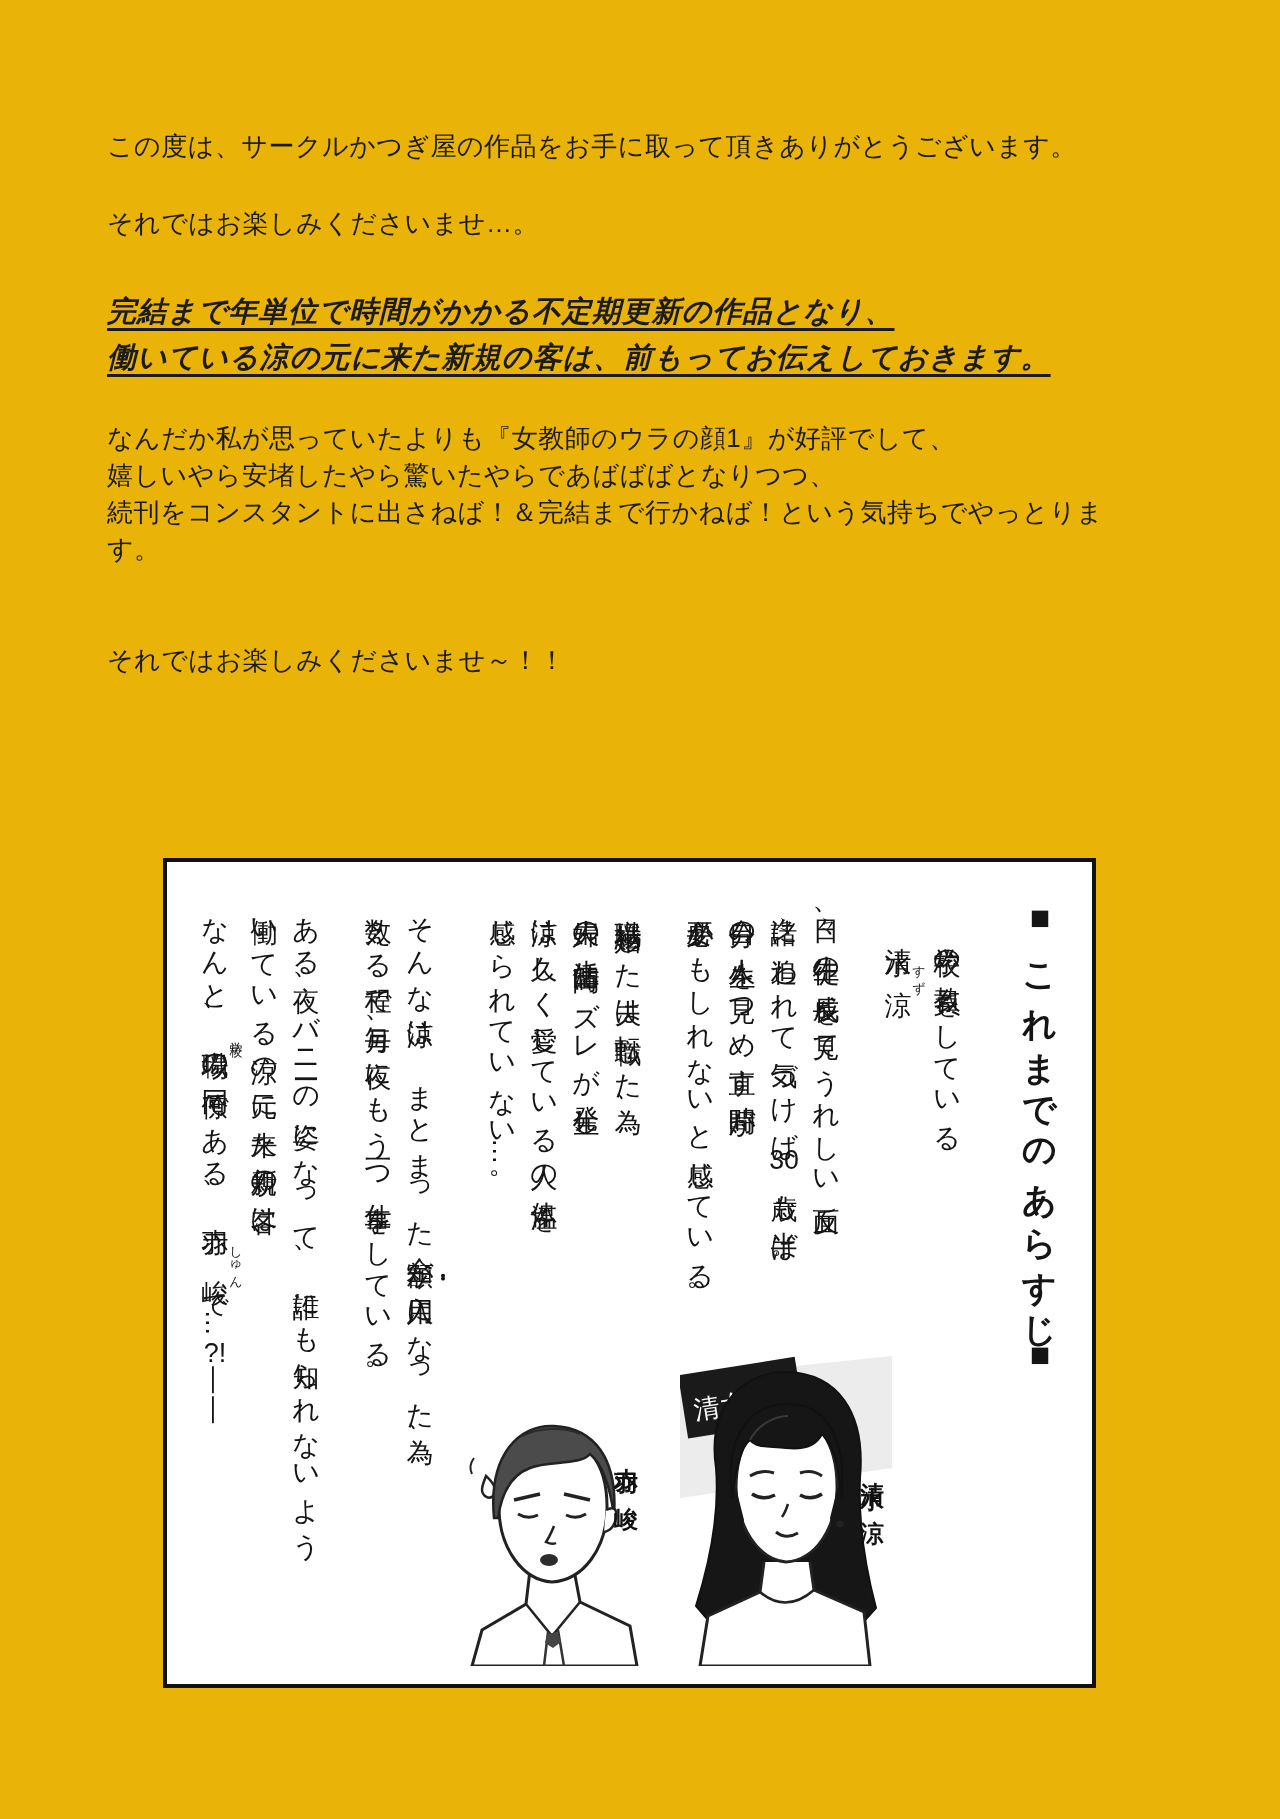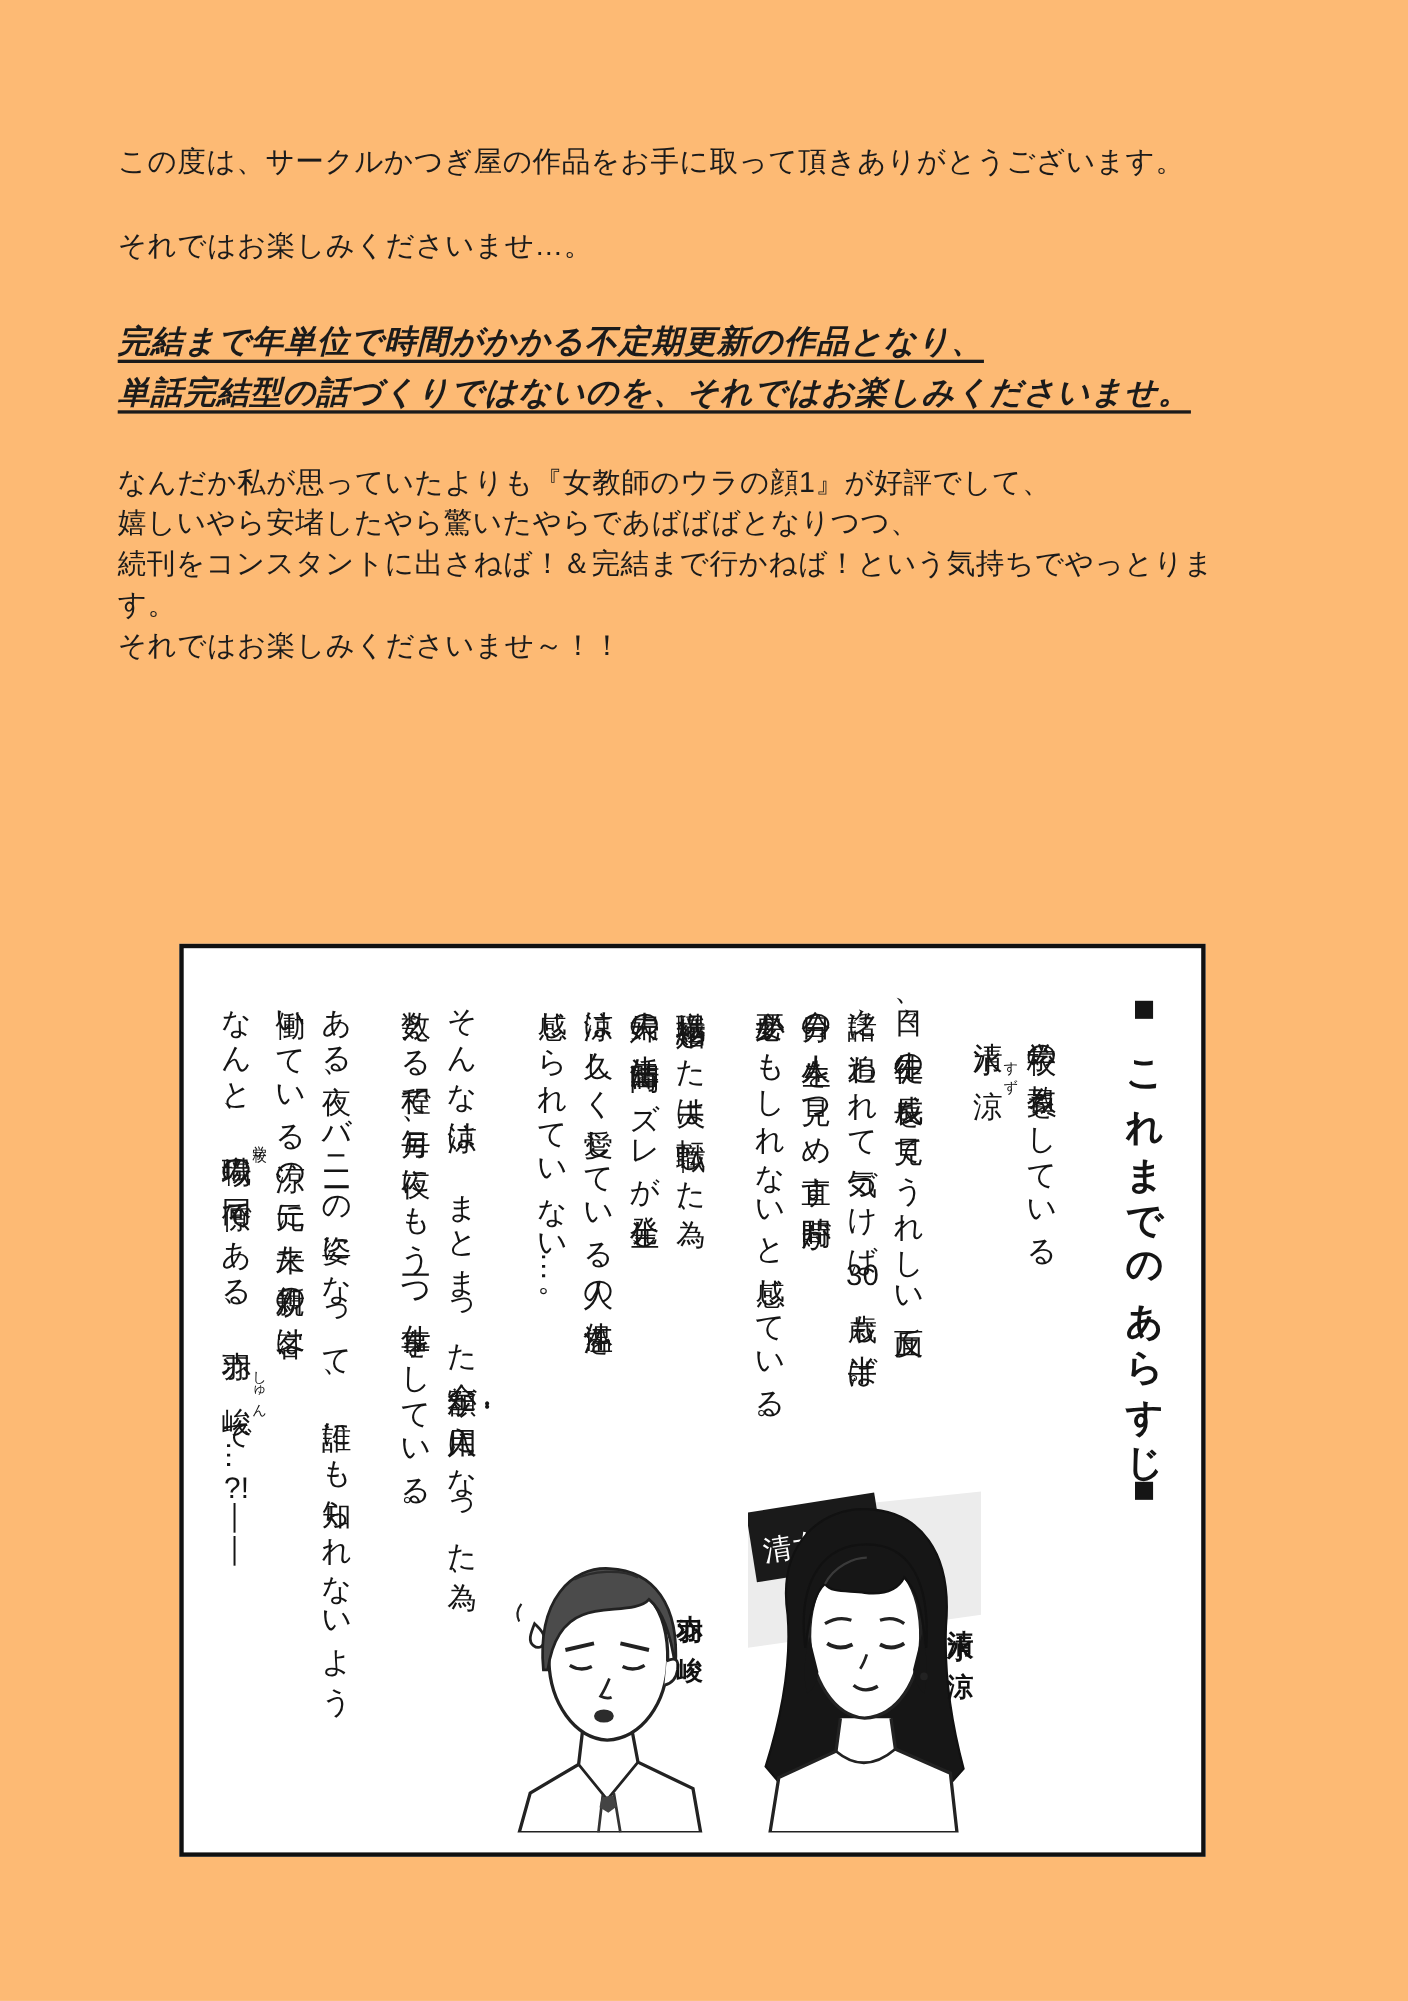--- a/index.html
+++ b/index.html
@@ -5,35 +5,35 @@
   html,body{margin:0;padding:0;}
   body{
     width:1280px;height:1819px;
     background:#f6f6f4;
     font-family:"Liberation Sans","DejaVu Sans",sans-serif;
     color:#1a1a1a;
   }
   .page{
     position:relative;
     width:1280px;height:1819px;
-    background:#fdba74;
+    background:#eab308;
     overflow:hidden;
   }
   
   .intro{
     position:absolute;
     left:107px;top:128px;width:1000px;
     font-size:26px;line-height:37px;
     letter-spacing:0.5px;
     color:#1b1b1b;
   }
   .intro p{margin:0;}
   .intro .gap40{margin-top:40px;}
   .intro .gap46{margin-top:46px;}
-  .intro .gap74{}
+  .intro .gap74{margin-top:74px;}
   .notice{
     font-size:29px;line-height:46px;
     font-weight:bold;
     text-decoration:underline;
     text-decoration-thickness:2.5px;
     text-underline-offset:7px;
     letter-spacing:1px;
     font-style:italic;
   }
   
@@ -86,21 +86,21 @@
 </style>
 </head>
 <body>
 
 <div class="page">
 
   <div class="intro">
     <p>この度は、サークルかつぎ屋の作品をお手に取って頂きありがとうございます。</p>
     <p class="gap40">それではお楽しみくださいませ…。</p>
     <p class="gap46 notice">完結まで年単位で時間がかかる不定期更新の作品となり、</p>
-    <p class="notice">単話完結型の話づくりではないのを、それではお楽しみくださいませ。</p>
+    <p class="notice">働いている涼の元に来た新規の客は、前もってお伝えしておきます。</p>
     <p class="gap40">なんだか私が思っていたよりも『女教師のウラの顔1』が好評でして、</p>
     <p>嬉しいやら安堵したやら驚いたやらであばばばとなりつつ、</p>
     <p>続刊をコンスタントに出さねば！＆完結まで行かねば！という気持ちでやっとります。</p>
     <p class="gap74">それではお楽しみくださいませ～！！</p>
   </div>
 
   <div class="synopsis-box">
     <div class="syn-text">
 
       <div class="syn-title">■これまでのあらすじ■</div>

